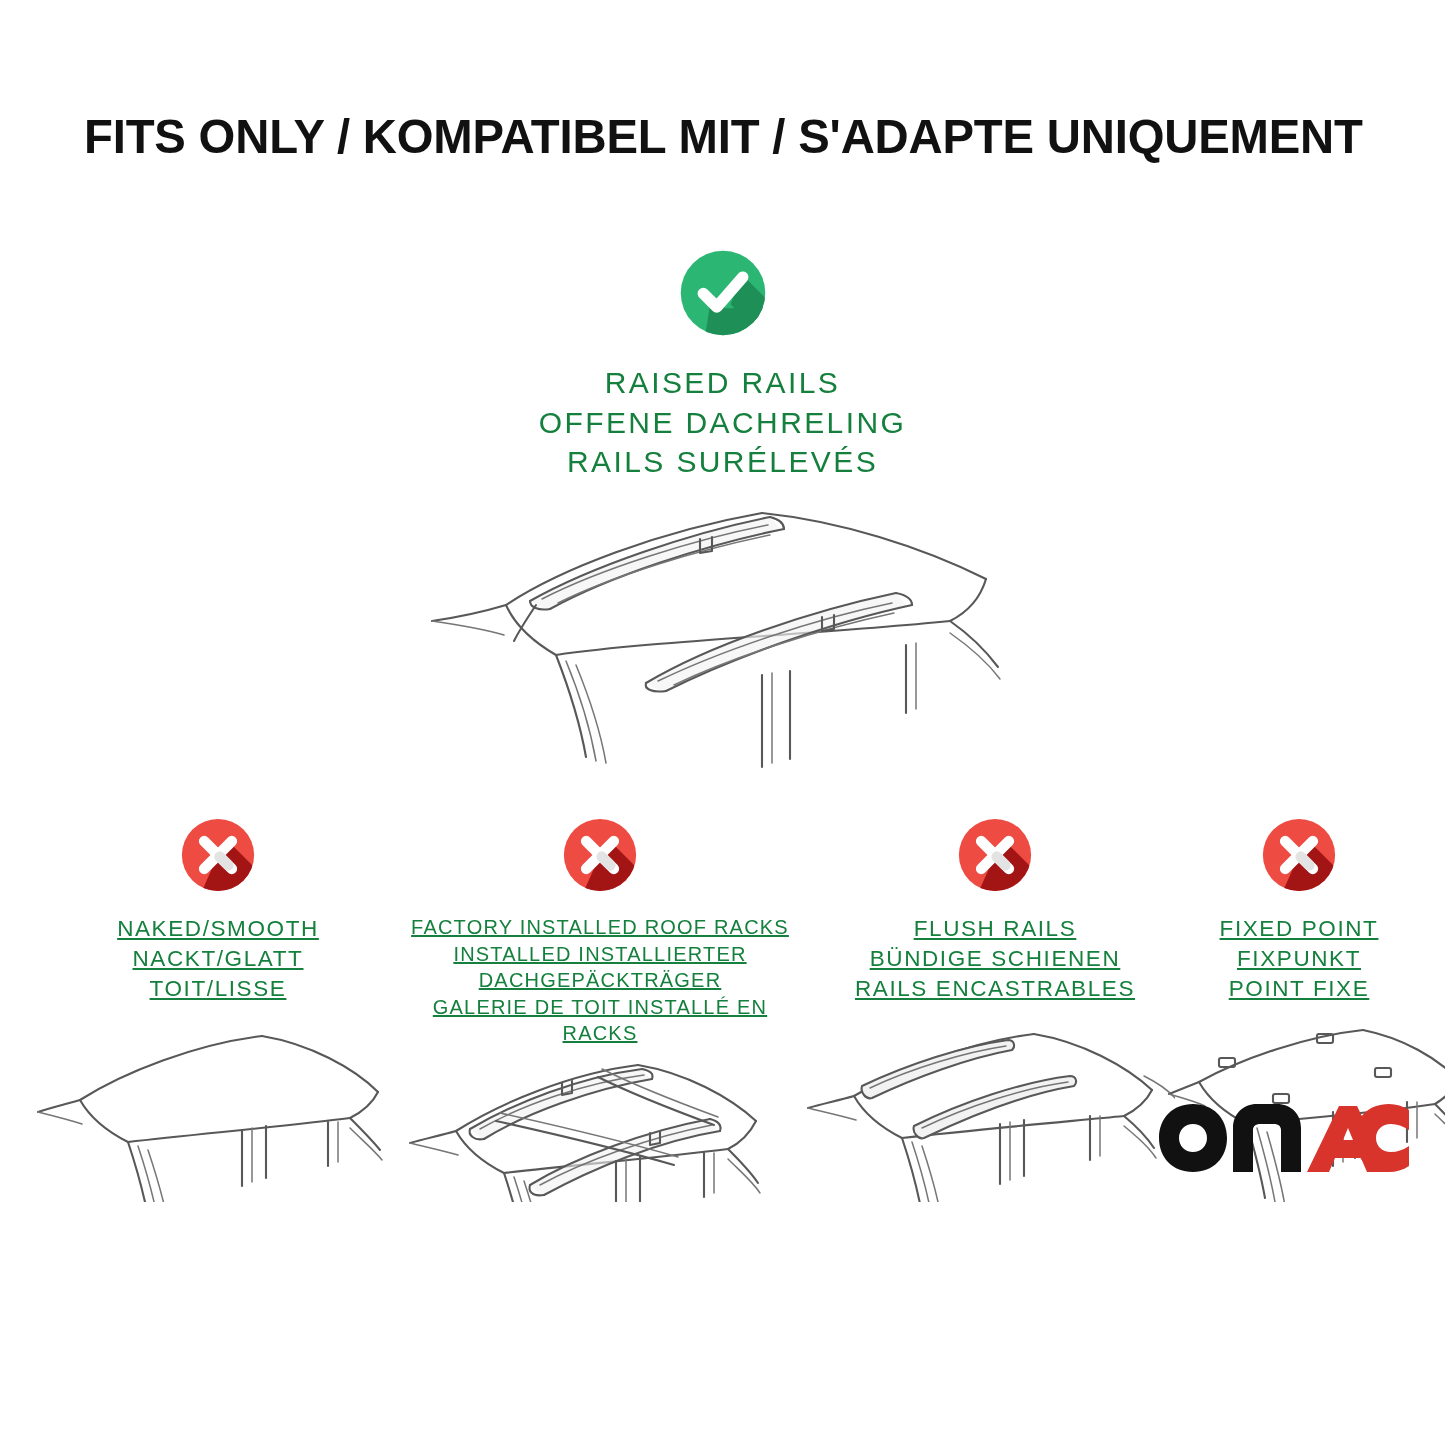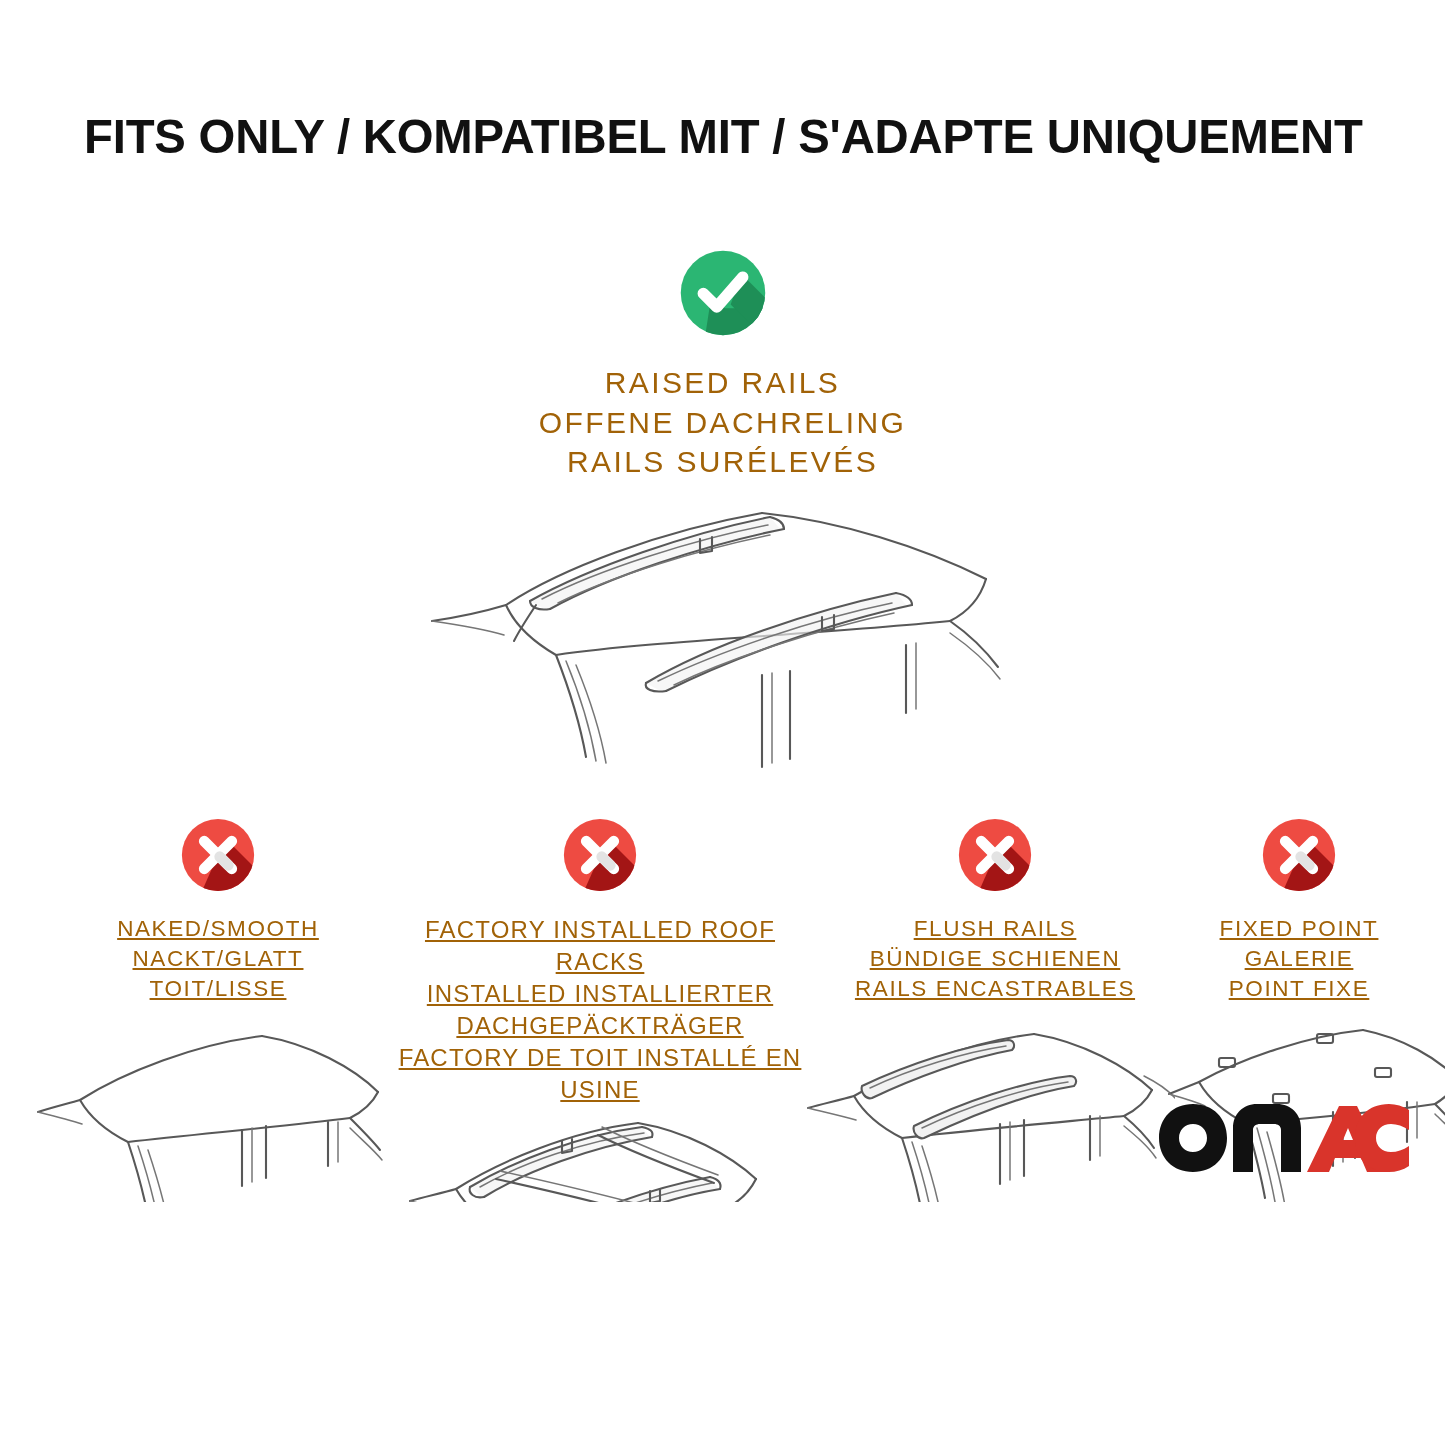--- a/index.html
+++ b/index.html
@@ -47,21 +47,21 @@
     width: 96px;
     height: 96px;
     position: relative;
   }
   .badge svg { display: block; width: 100%; height: 100%; }
 
   .caption {
     margin-top: 22px;
     font-family: "Liberation Sans", sans-serif;
     font-weight: 300;
-    color: #a16207;
+    color: #15803d;
   }
   .caption .line { display: block; }
 
   #approved .caption { font-size: 30px; line-height: 1.32; letter-spacing: 2.4px; }
 
   
   #hero {
     position: absolute;
     left: 410px;
     top: 495px;
@@ -83,21 +83,21 @@
     top: 0;
     text-align: center;
   }
   .col-0 { left: 28px;   width: 380px; }
   .col-1 { left: 398px;  width: 404px; }
   .col-2 { left: 800px;  width: 390px; }
   .col-3 { left: 1165px; width: 268px; }
 
   .col .badge { width: 86px; height: 86px; }
   .col .caption { font-size: 22.5px; line-height: 1.33; letter-spacing: 1.6px; margin-top: 16px; text-decoration: underline; }
-  .col-1 .caption { font-size: 24px; letter-spacing: 1.2px; line-height: 1.33; }
+  .col-1 .caption { font-size: 20px; letter-spacing: 1.2px; line-height: 1.33; }
 
   .thumb {
     margin: 0 auto;
     display: block;
   }
   .thumb svg { display: block; width: 100%; height: 100%; }
 
   .thumb-0 { width: 360px; height: 215px; margin-top: 16px; margin-left: 0px; }
   .thumb-1 { width: 380px; height: 225px; margin-top: 6px;  margin-left: 2px; }
   .thumb-2 { width: 375px; height: 215px; margin-top: 16px; margin-left: 0px; }
@@ -260,21 +260,21 @@
             <line x1="34" y1="34" x2="66" y2="66"></line>
             <line x1="66" y1="34" x2="34" y2="66"></line>
           </g>
           <line x1="52" y1="52" x2="62" y2="62" stroke="#E3E3E3" stroke-width="12.5" stroke-linecap="round"></line>
         </svg>
       </div>
       <div class="caption">
         <span class="line">FACTORY INSTALLED ROOF RACKS</span>
         <span class="line">INSTALLED INSTALLIERTER</span>
         <span class="line">DACHGEPÄCKTRÄGER</span>
-        <span class="line">FACTORY DE TOIT INSTALLÉ EN USINE</span>
+        <span class="line">GALERIE DE TOIT INSTALLÉ EN RACKS</span>
       </div>
       <div class="thumb thumb-1">
         <svg viewBox="0 0 380 225" xmlns="http://www.w3.org/2000/svg">
           <path class="sketch-line" d="M56 78 C100 50 172 20 238 12"></path>
           <path class="sketch-line" d="M238 12 C286 20 330 44 356 68"></path>
           <path class="sketch-line" d="M356 68 C350 80 340 90 328 96"></path>
           <path class="sketch-line" d="M56 78 C64 92 80 108 104 120"></path>
           <path class="sketch-line" d="M104 120 C174 112 266 104 328 96"></path>
           <path class="sketch-line" d="M56 78 C42 82 24 86 10 90"></path>
           <path class="sketch-thin" d="M10 90 C26 94 44 98 58 102"></path>
@@ -386,21 +386,21 @@
           </g>
           <g stroke="#ffffff" stroke-width="12.5" stroke-linecap="round">
             <line x1="34" y1="34" x2="66" y2="66"></line>
             <line x1="66" y1="34" x2="34" y2="66"></line>
           </g>
           <line x1="52" y1="52" x2="62" y2="62" stroke="#E3E3E3" stroke-width="12.5" stroke-linecap="round"></line>
         </svg>
       </div>
       <div class="caption">
         <span class="line">FIXED POINT</span>
-        <span class="line">GALERIE</span>
+        <span class="line">FIXPUNKT</span>
         <span class="line">POINT FIXE</span>
       </div>
       <div class="thumb thumb-3">
         <svg viewBox="0 0 300 215" xmlns="http://www.w3.org/2000/svg">
           <path class="sketch-line" d="M34 62 C78 38 142 16 198 10"></path>
           <path class="sketch-line" d="M198 10 C238 18 272 38 294 60"></path>
           <path class="sketch-line" d="M294 60 C288 70 280 78 270 84"></path>
           <path class="sketch-line" d="M34 62 C42 76 58 92 82 104"></path>
           <path class="sketch-line" d="M82 104 C142 98 218 92 270 84"></path>
           <path class="sketch-line" d="M34 62 C24 66 14 70 4 74"></path>

